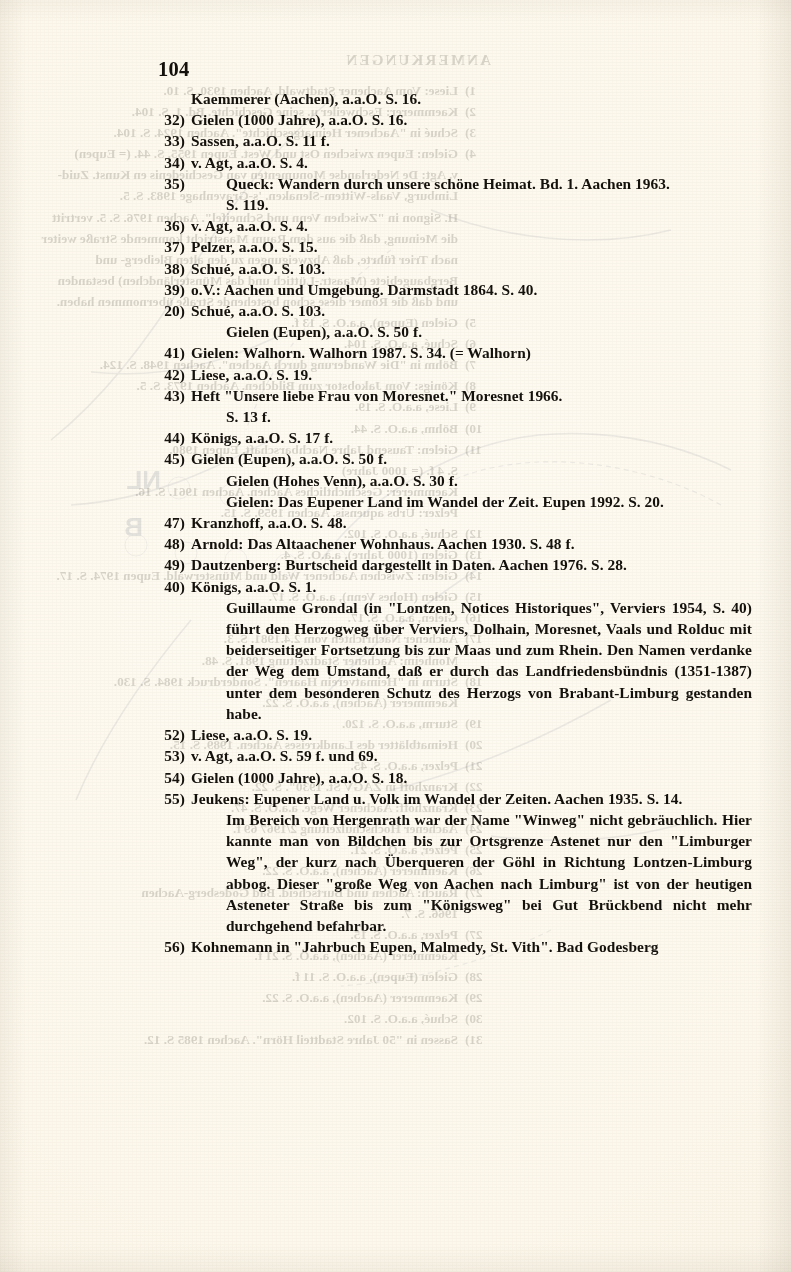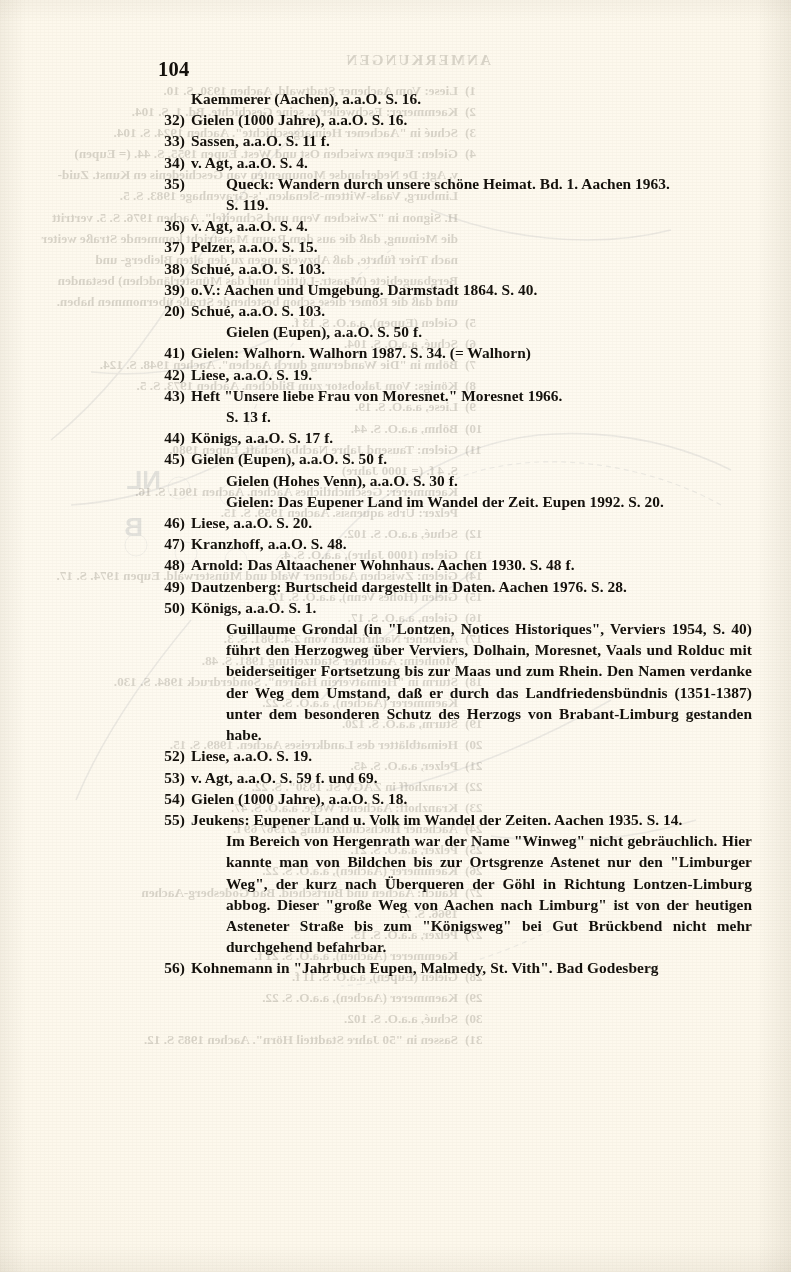--- a/index.html
+++ b/index.html
@@ -494,45 +494,39 @@
         </div>
         <div class="row">
           <div class="num">45)</div>
           <div class="txt">
             <div>Gielen (Eupen), a.a.O. S. 50 f.</div>
             <div class="cont">Gielen (Hohes Venn), a.a.O. S. 30 f.</div>
             <div class="cont">Gielen: Das Eupener Land im Wandel der Zeit. Eupen 1992. S. 20.</div>
           </div>
         </div>
         <div class="row">
-          <div class="num">46)</div>
-          <div class="txt">
-            <div>Liese, a.a.O. S. 20.</div>
-          </div>
-        </div>
-        <div class="row">
           <div class="num">47)</div>
           <div class="txt">
             <div>Kranzhoff, a.a.O. S. 48.</div>
           </div>
         </div>
         <div class="row">
           <div class="num">48)</div>
           <div class="txt">
             <div>Arnold: Das Altaachener Wohnhaus. Aachen 1930. S. 48 f.</div>
           </div>
         </div>
         <div class="row">
           <div class="num">49)</div>
           <div class="txt">
             <div>Dautzenberg: Burtscheid dargestellt in Daten. Aachen 1976. S. 28.</div>
           </div>
         </div>
         <div class="row">
-          <div class="num">50)</div>
+          <div class="num">40)</div>
           <div class="txt">
             <div>Königs, a.a.O. S. 1.</div>
             <div class="cont just tight">Guillaume Grondal (in "Lontzen, Notices Historiques", Verviers 1954, S. 40) führt den Herzogweg über Verviers, Dolhain, Moresnet, Vaals und Rolduc mit beiderseitiger Fortsetzung bis zur Maas und zum Rhein. Den Namen verdanke der Weg dem Umstand, daß er durch das Landfriedensbündnis (1351-1387) unter dem besonderen Schutz des Herzogs von Brabant-Limburg gestanden habe.</div>
           </div>
         </div>
         <div class="row">
           <div class="num">52)</div>
           <div class="txt">
             <div>Liese, a.a.O. S. 19.</div>
           </div>

